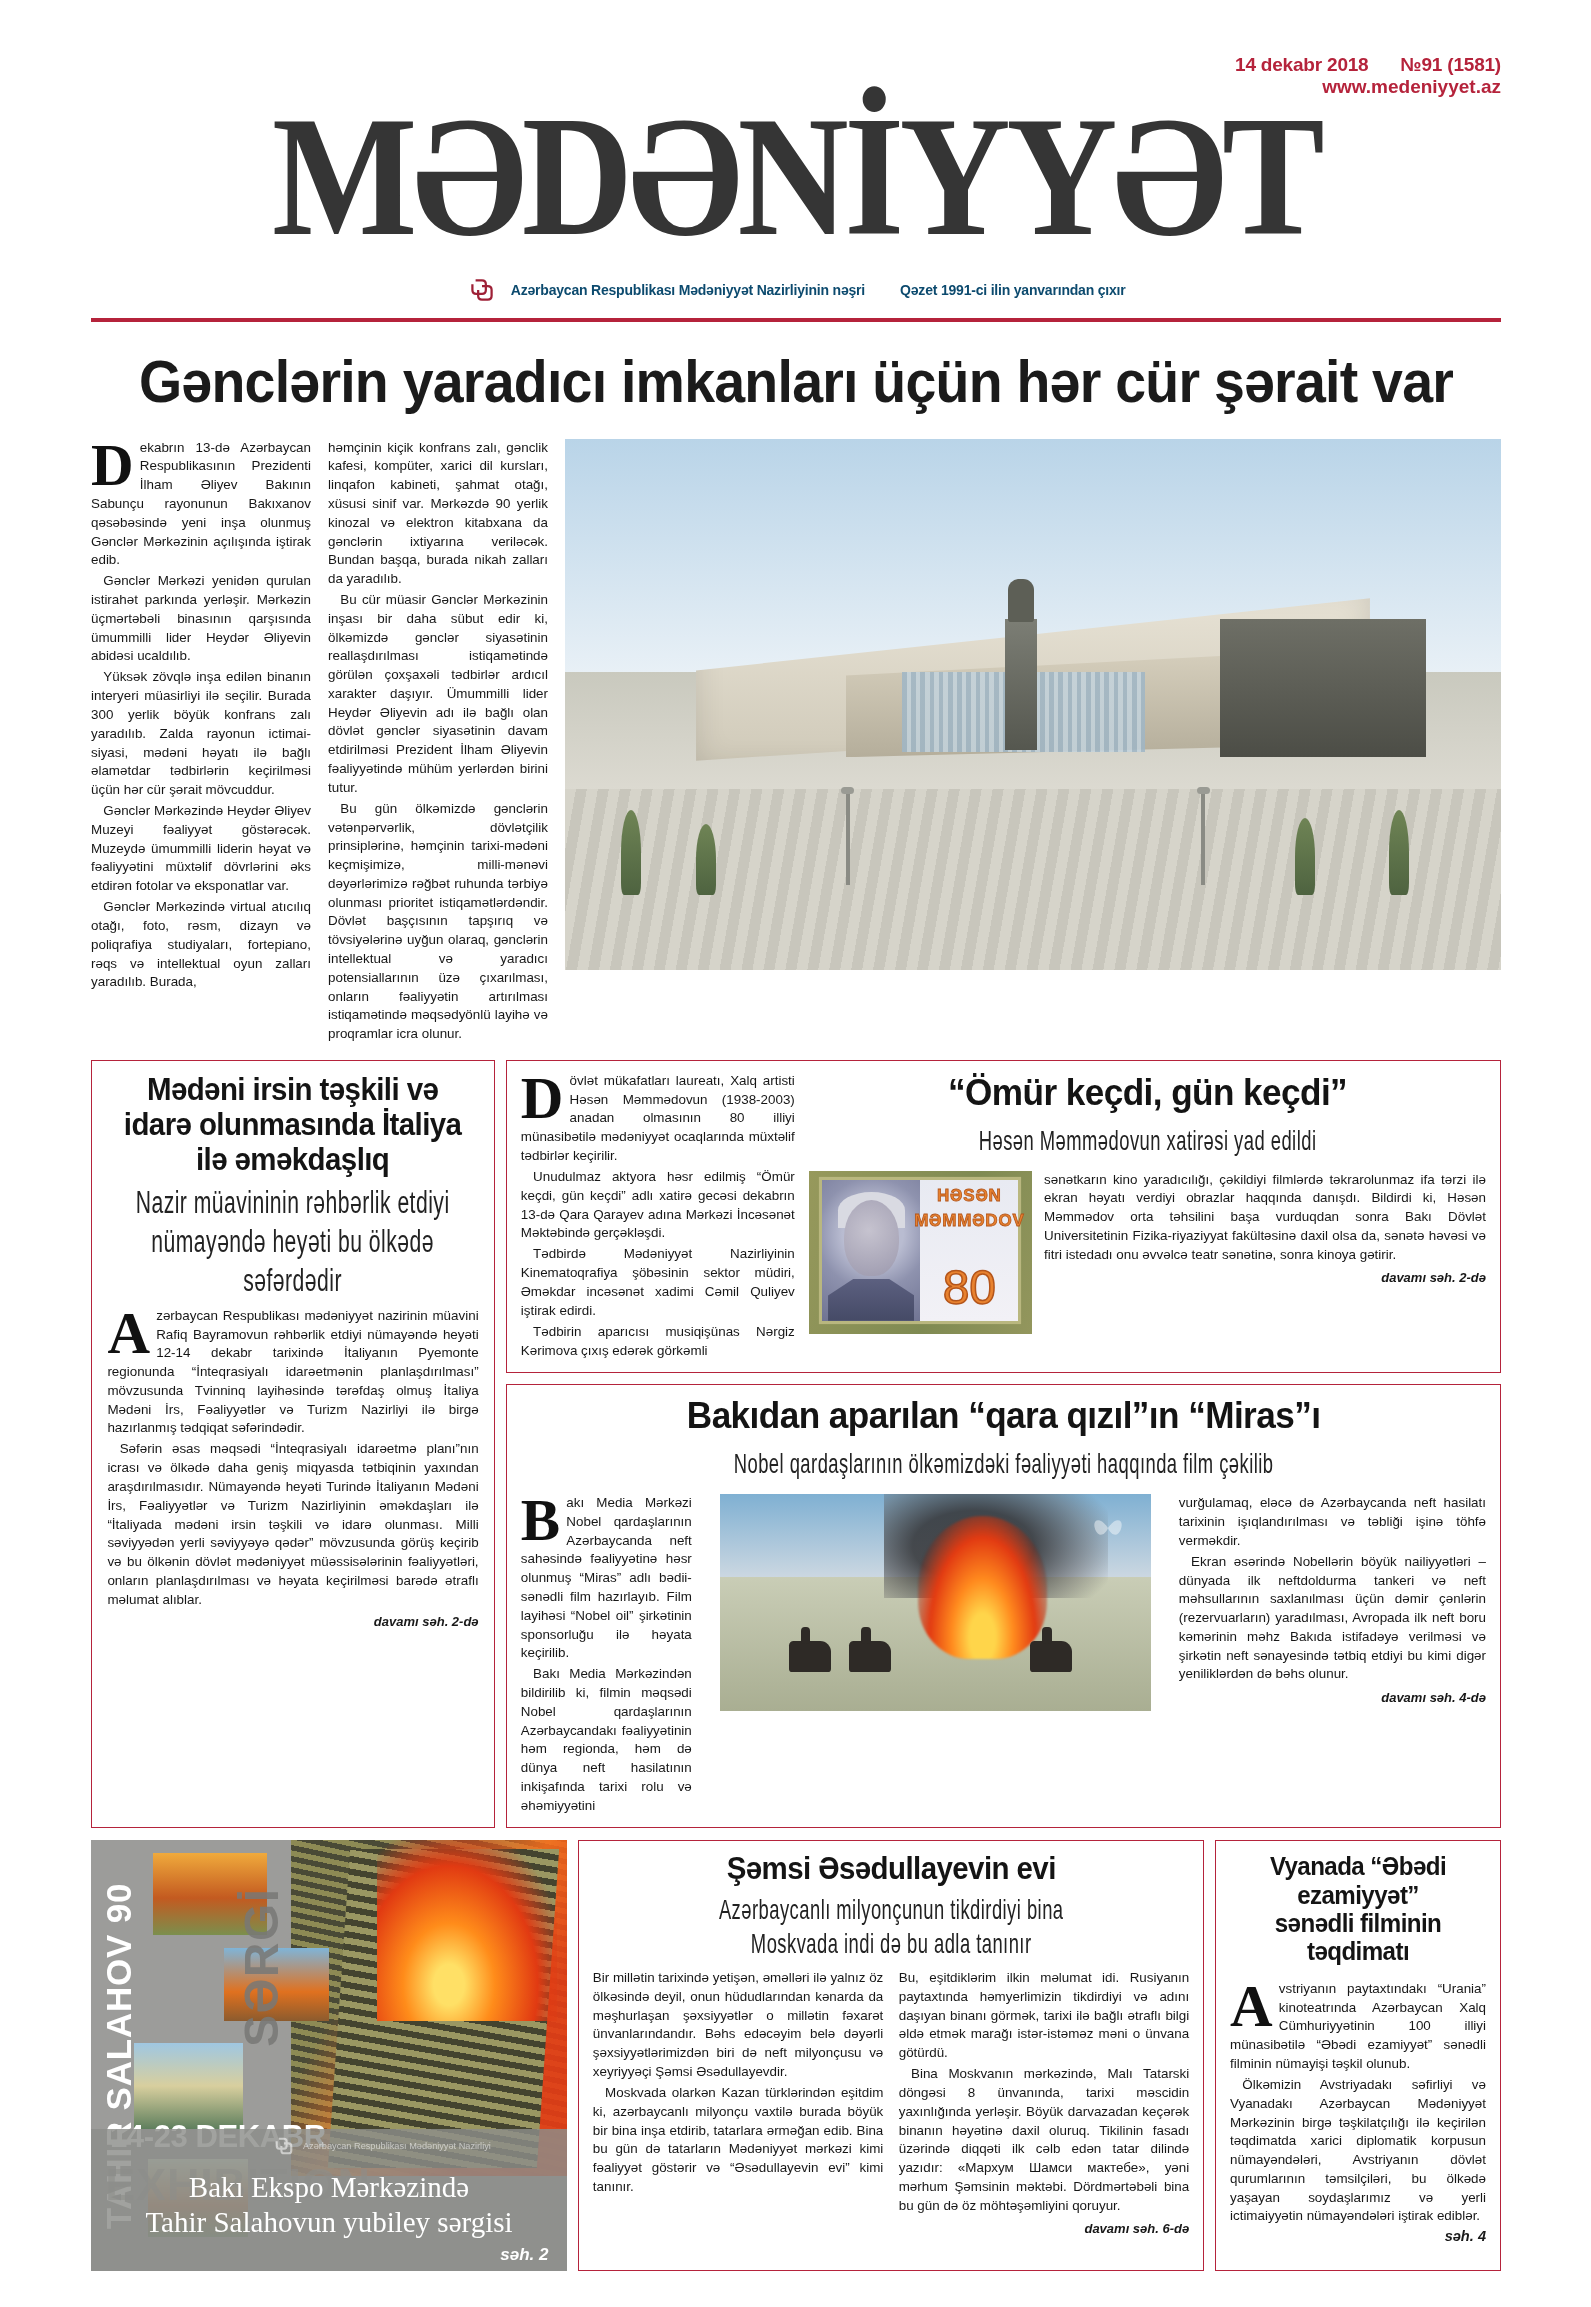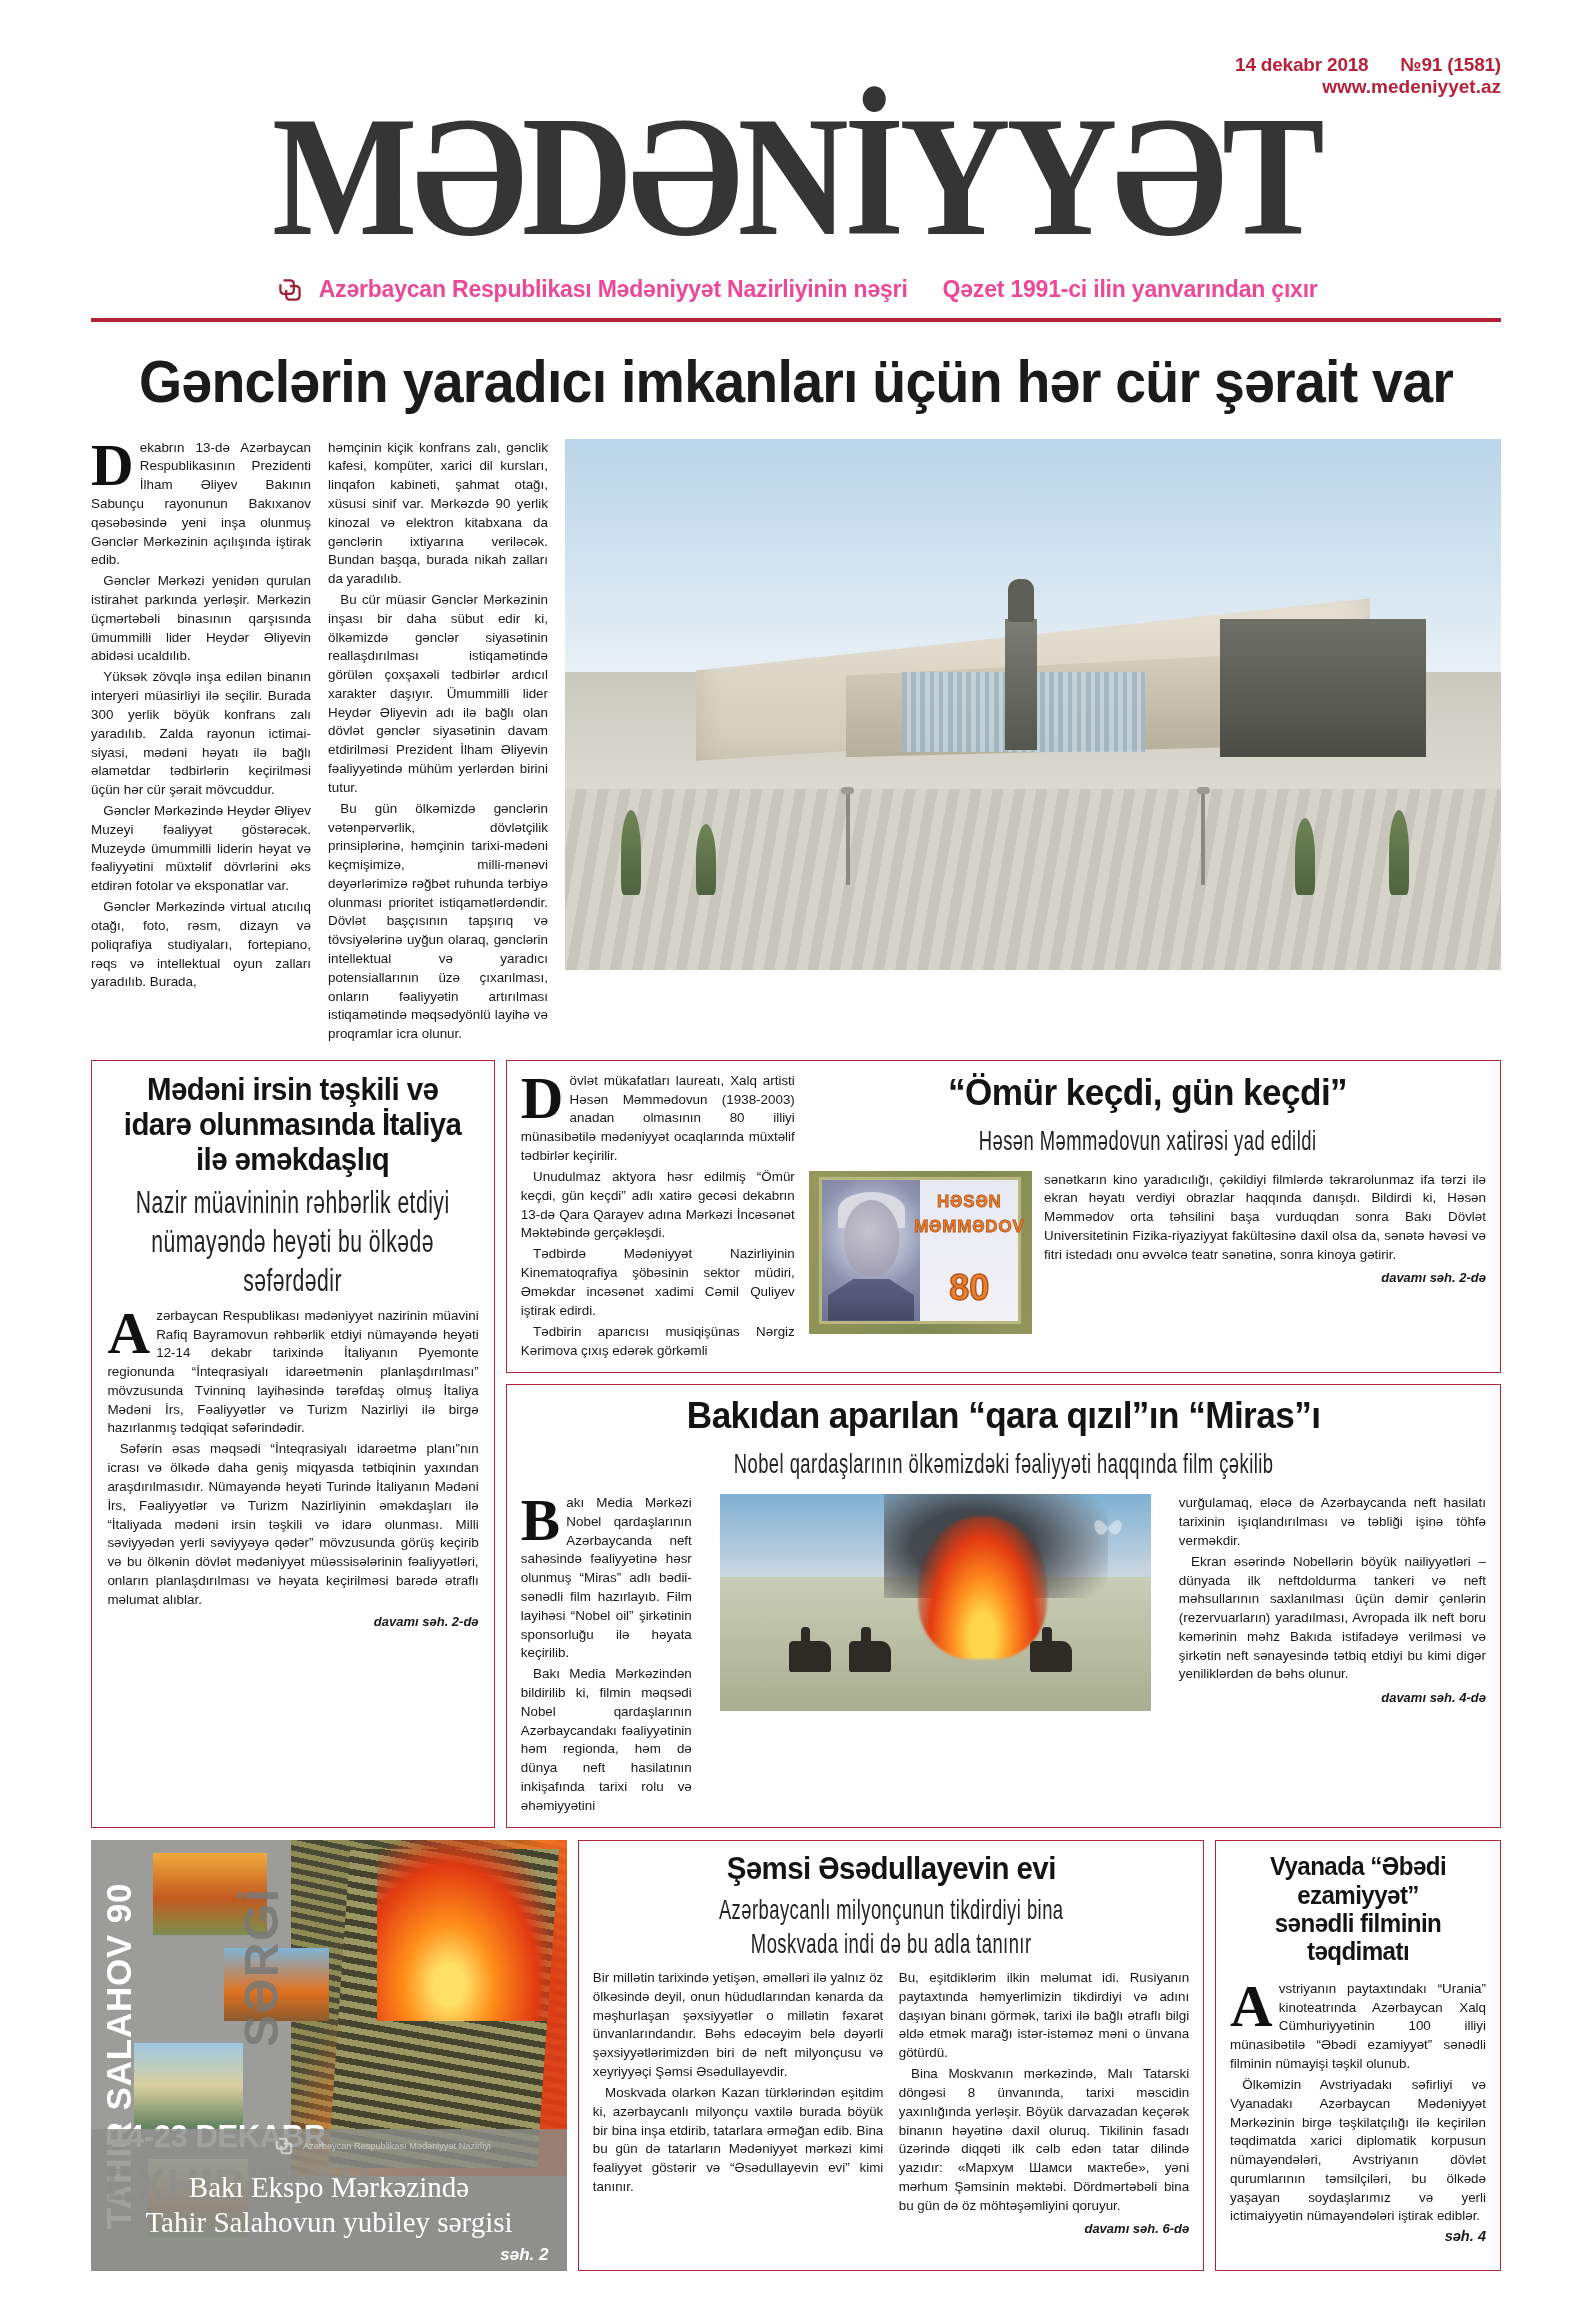--- a/index.html
+++ b/index.html
@@ -26,21 +26,21 @@
     line-height:0.88;
     letter-spacing:-4.6px;
     color:#353535;
     margin-top: 3.1px;
     transform: scaleY(1.12);
     transform-origin: top center;
   }
 
   .masthead-sub { display:flex; align-items:center; justify-content:center; gap:35px; margin-top: 37px; }
   .sub-left { display:flex; align-items:center; gap:12.3px; }
-  .sub-left .txt, .sub-right { font-size:23px; font-weight:700; color:#ec4899; letter-spacing:-0.2px; }
+  .sub-left .txt, .sub-right { font-size:14px; font-weight:700; color:#0c4a6e; letter-spacing:-0.2px; }
   .logo-knot { width:32px; height:32px; flex:0 0 32px; }
 
   .rule-red { height:3.8px; background:#b5233b; margin-top:12.3px; }
 
   
   .lead-headline {
     text-align:center;
     font-family:"Liberation Sans", sans-serif;
     font-weight:700;
     font-size:59px;
@@ -160,21 +160,21 @@
   .hm-hair { position:absolute; left:16%; top:8%; width:68%; height:26%; border-radius:50% 50% 0 0;
              background:#d9dae2; }
   .hm-suit { position:absolute; left:6%; bottom:0; width:88%; height:30%;
              background:linear-gradient(#5c6080,#454a66); clip-path:polygon(0 40%,30% 0,70% 0,100% 40%,100% 100%,0 100%); }
   .hm-right { position:absolute; right:0; top:0; width:50%; height:100%;
               background:linear-gradient(#e8eaf2,#f2f1f6); display:flex; flex-direction:column;
               align-items:center; justify-content:center; gap:4.6px; }
   .hm-t1,.hm-t2 { color:#e8822f; font-weight:700; font-family:"Liberation Sans",sans-serif;
                   letter-spacing:0.8px; -webkit-text-stroke:0.8px #b4551a; }
   .hm-t1 { font-size:17px; } .hm-t2 { font-size:17px; }
-  .hm-num { color:#e8822f; font-weight:700; font-size:36px;margin-top:25px; -webkit-text-stroke:1.5px #b4551a; }
+  .hm-num { color:#e8822f; font-weight:400; font-size:48px;margin-top:25px; -webkit-text-stroke:1.5px #b4551a; }
 
   
   .photo-oil { position:relative; overflow:hidden;
                background:linear-gradient(#76a6c8 0 34%, #cfd5c8 34% 62%, #b9bfa8 62% 100%); }
   .oil-sky { position:absolute; left:0; right:0; top:0; height:40%;
              background:linear-gradient(#7fb0d2,#cfd9e2); }
   .oil-ground { position:absolute; left:0; right:0; bottom:0; height:62%;
              background:linear-gradient(#c9cdb6,#a9ae92); }
   .oil-fire { position:absolute; left:46%; top:10%; width:30%; height:66%;
               background:radial-gradient(ellipse at 50% 85%, #ffd54a 0 14%, #ff8a1e 34%, #e23b12 58%, rgba(80,20,10,.2) 80%);

